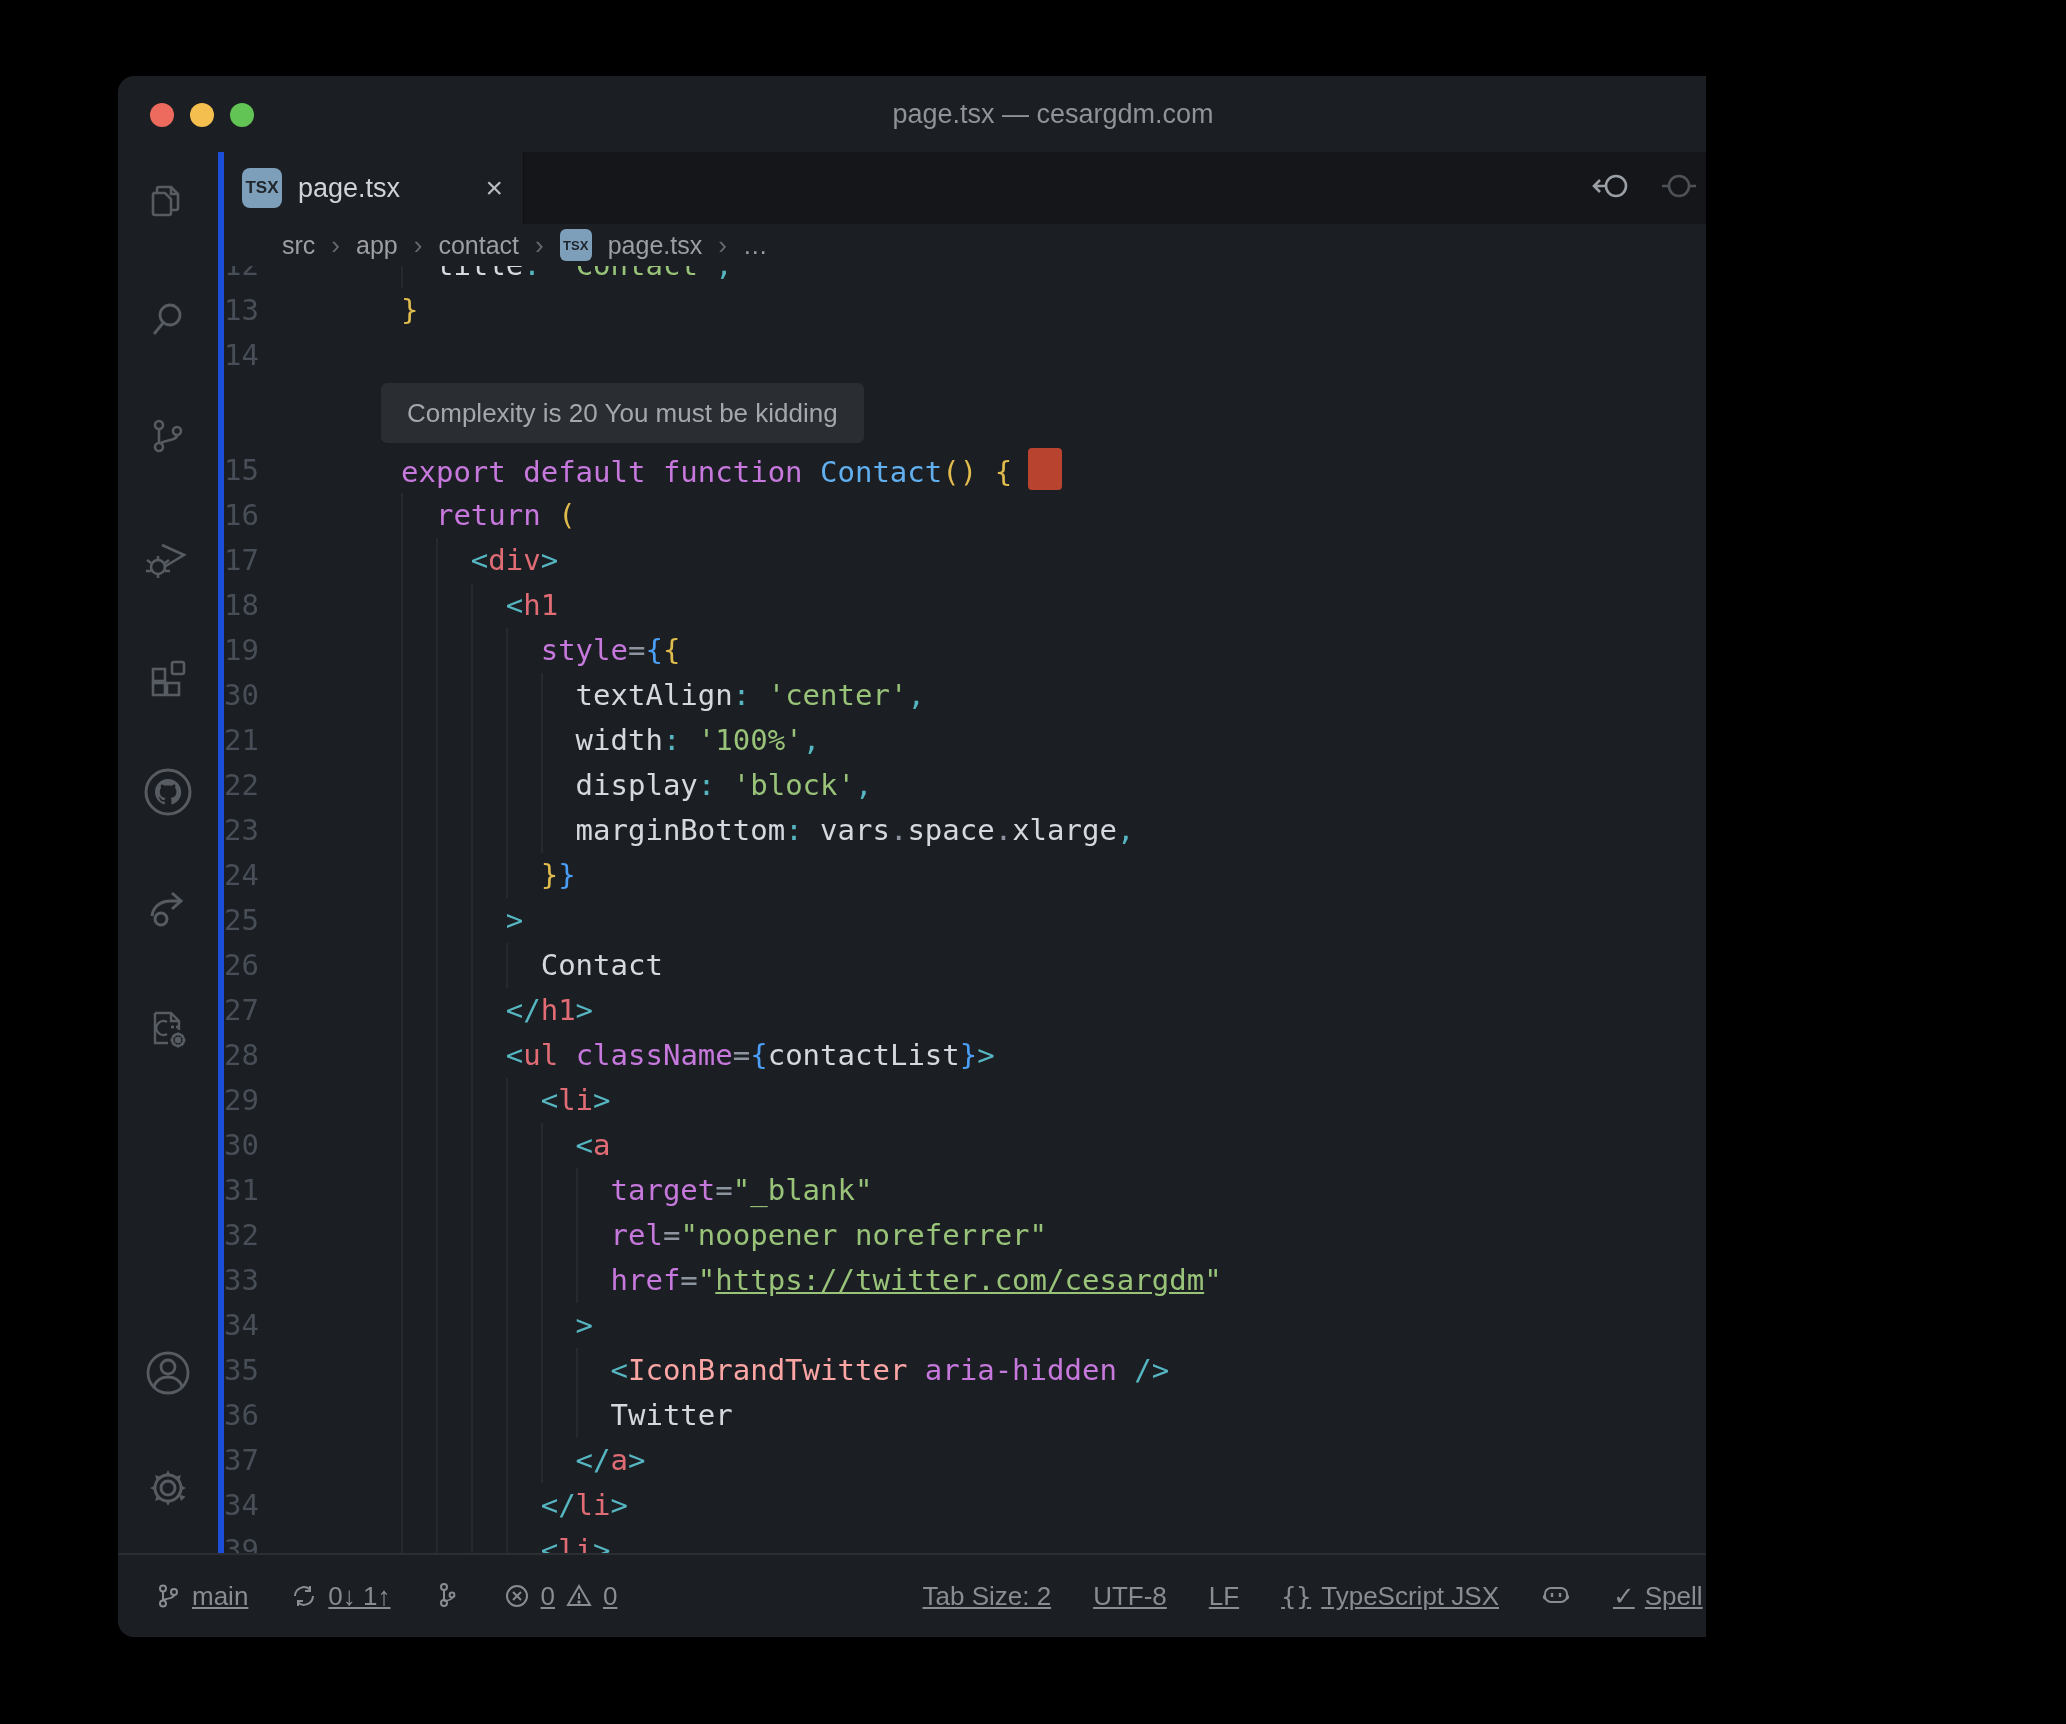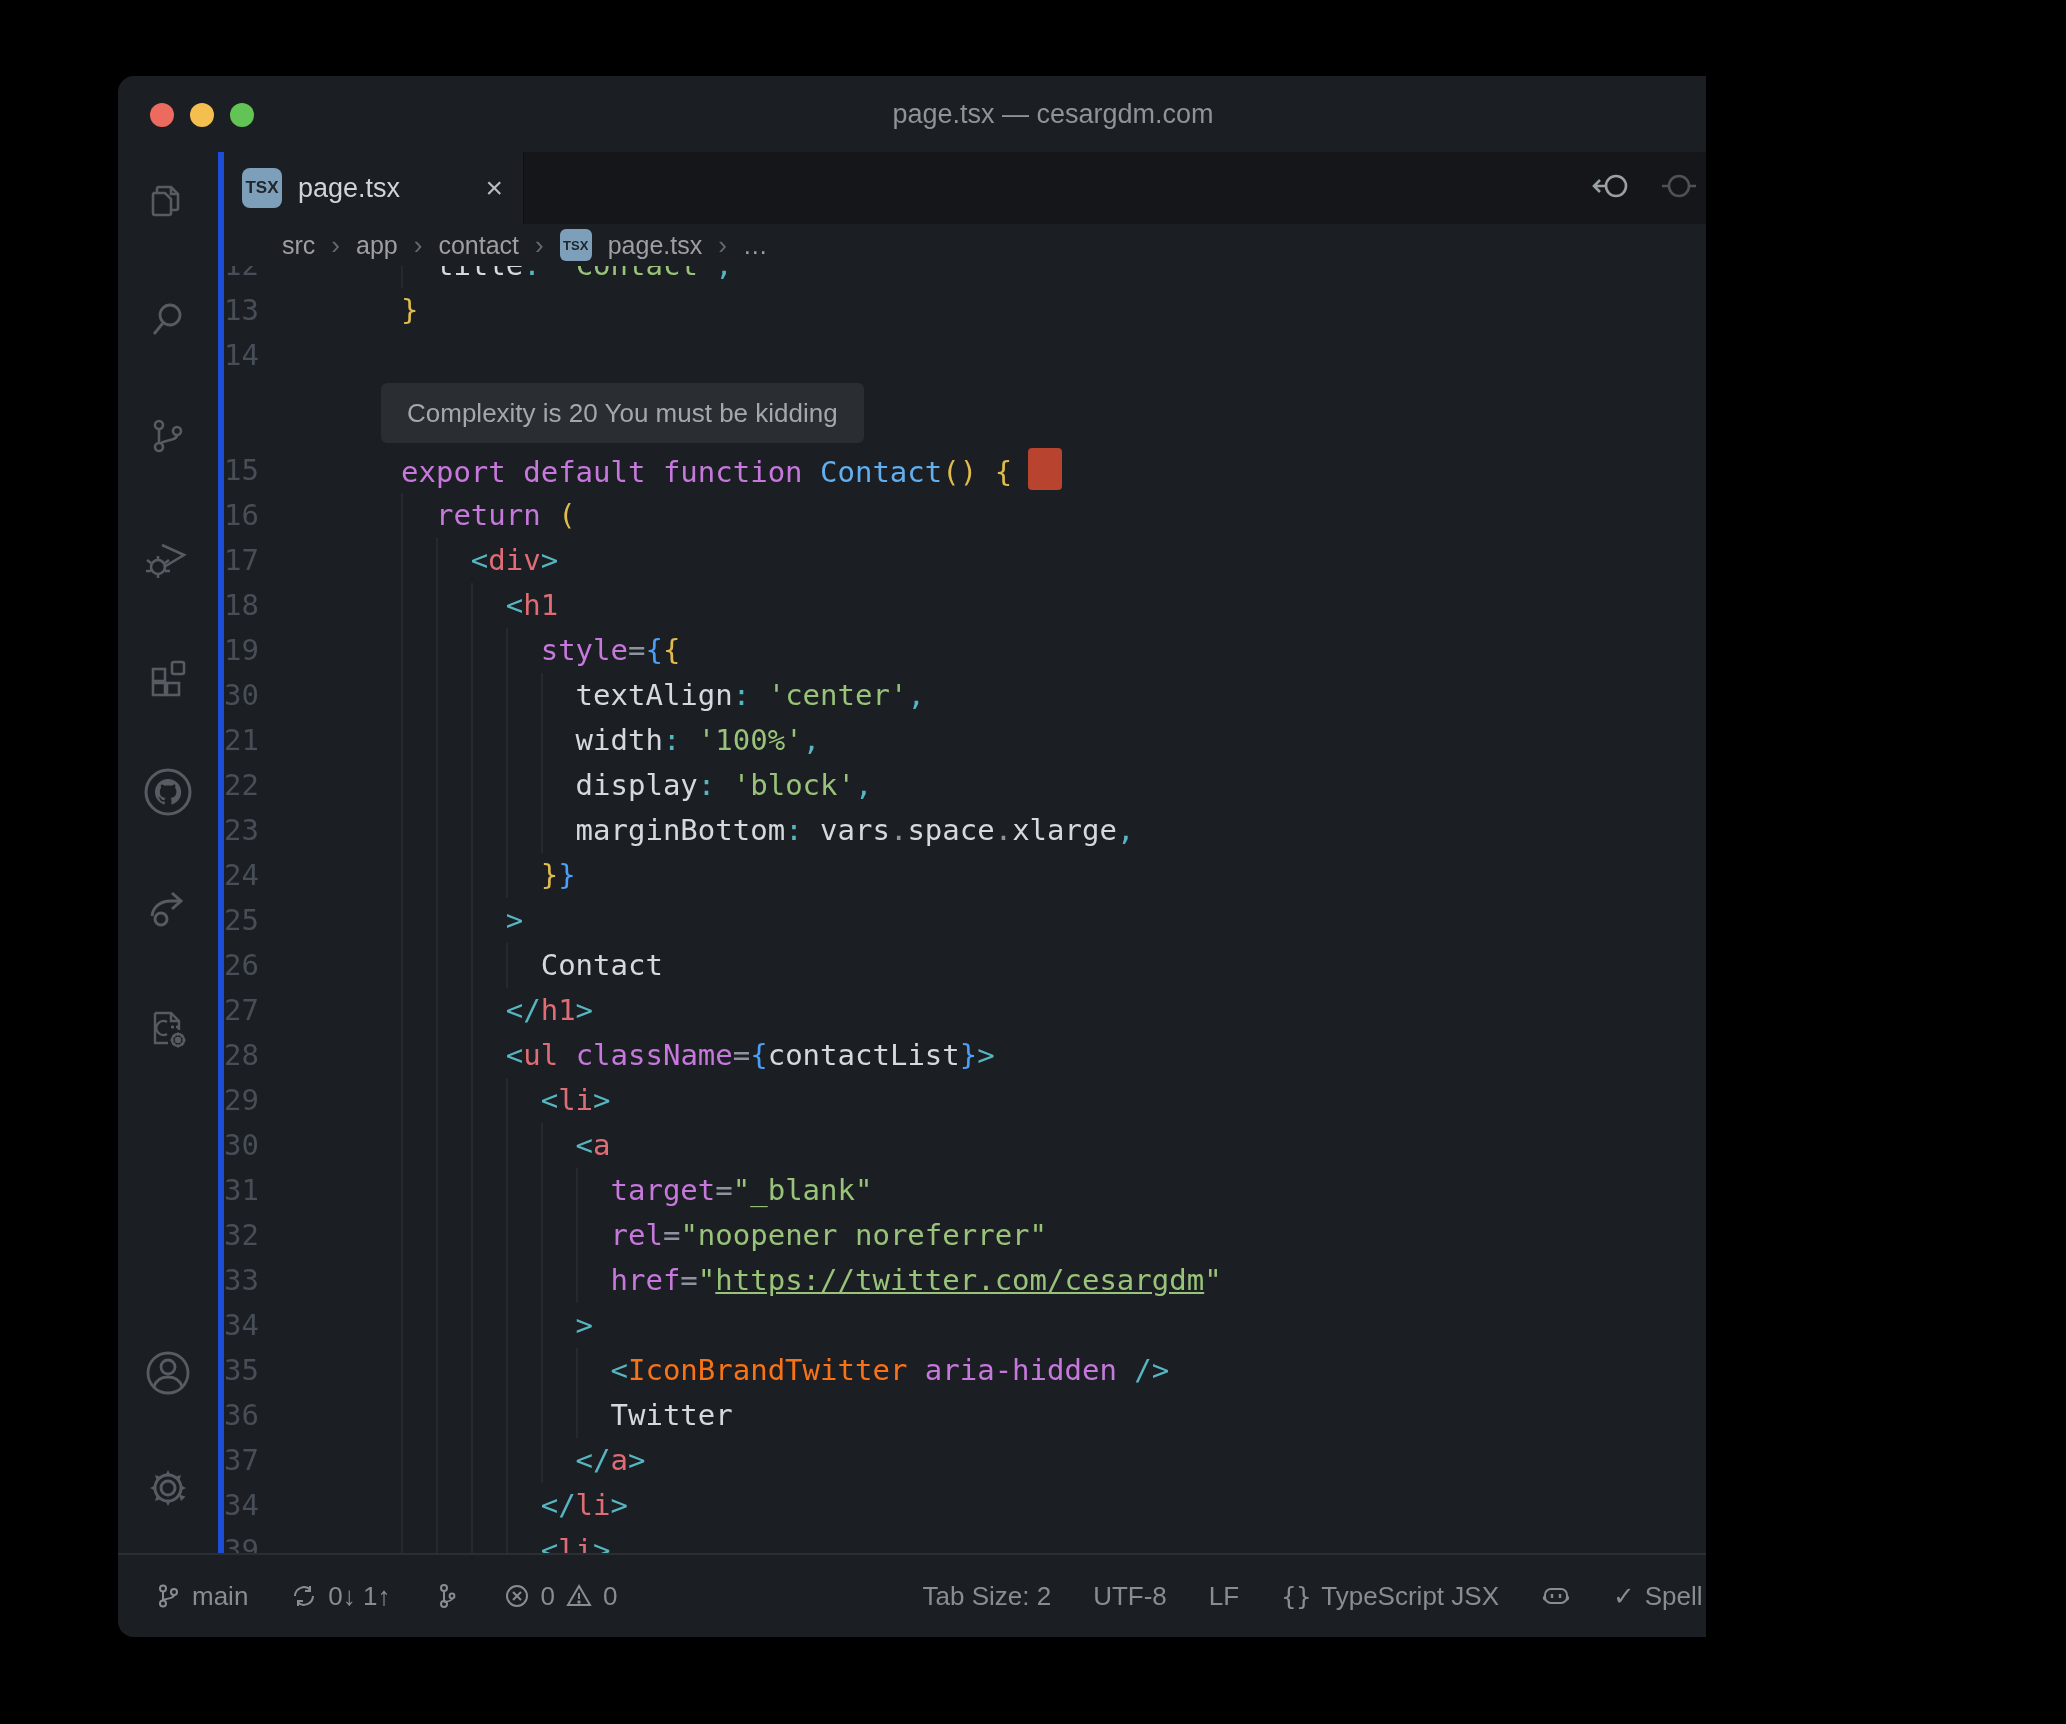--- a/index.html
+++ b/index.html
@@ -43,42 +43,42 @@
 
   .code-viewport{position:absolute;left:0;top:114px;right:0;bottom:0;overflow:hidden;}
   .code-lines{margin-top:-23px;font-family:"DejaVu Sans Mono",monospace;font-size:29px;line-height:45px;}
   .code-line{display:flex;height:45px;}
   .ln{flex:0 0 114px;color:#484e57;user-select:none;}
   .ct{position:relative;padding-left:63px;white-space:pre;color:#d5d9df;}
   .gd{position:absolute;left:63px;top:0;bottom:0;
       background:repeating-linear-gradient(to right,#262a30 0 2px,transparent 2px 2ch);}
   .tk-kw{color:#c678dd}.tk-fn{color:#61afef}.tk-tag{color:#e06c75}.tk-ang{color:#56b6c2}
   .tk-yb{color:#e0bb4e}.tk-bb{color:#4b9ff7}.tk-str{color:#98c379}.tk-op{color:#8d94a0}
-  .tk-comp{color:#f97316}.tk-pl{color:#d5d9df}.tk-ws{color:#d5d9df}
+  .tk-comp{color:#fca5a5}.tk-pl{color:#d5d9df}.tk-ws{color:#d5d9df}
   .tk-url{color:#98c379;text-decoration:underline;}
   .cx{display:inline-block;width:34px;height:42px;background:#b8432f;border-radius:4px;
       margin-left:16px;vertical-align:-8px;}
   .lens-row{height:70px;display:flex;align-items:center;}
   .lens-box{margin-left:157px;height:60px;line-height:60px;padding:0 26px;background:#2a2d31;
             border-radius:6px;color:#a4a7ab;font-family:"Liberation Sans",sans-serif;font-size:26px;}
 
   
   .mm-zone{position:absolute;top:112px;right:0;width:198px;bottom:0;}
   .mm-bars{position:absolute;left:0;top:24px;width:130px;}
   .mm-bar{height:3px;margin-bottom:1.3px;border-radius:1px;}
   .mm-slider{position:absolute;left:0;top:16px;width:168px;height:143px;background:rgba(255,255,255,0.05);}
   .mm-scroll{position:absolute;left:128px;top:160px;width:36px;height:880px;background:rgba(255,255,255,0.02);}
   .mm-red{position:absolute;left:152px;top:194px;width:12px;height:15px;background:#b8432f;}
   .scroll-dash{position:absolute;left:171px;top:947px;width:22px;height:4px;background:#9a9da0;}
 
   
   .statusbar{position:absolute;left:0;right:0;bottom:0;height:84px;border-top:2px solid #2b2e33;
              display:flex;align-items:center;justify-content:space-between;
              padding:0 36px;box-sizing:border-box;color:#898c90;font-size:26px;background:#1b1e22;}
-  .sb-group{display:flex;align-items:center;gap:42px;}
+  .sb-group{display:flex;align-items:flex-start;gap:42px;text-decoration:underline;}
   .sb-item{display:flex;align-items:center;gap:10px;white-space:nowrap;}
   .sb-item svg{display:block;}
   .mono{font-family:"DejaVu Sans Mono",monospace;font-size:25px;}
   .check{font-size:26px;}
 </style>
 </head>
 <body>
 
 <div class="stage">
   <div class="window">

